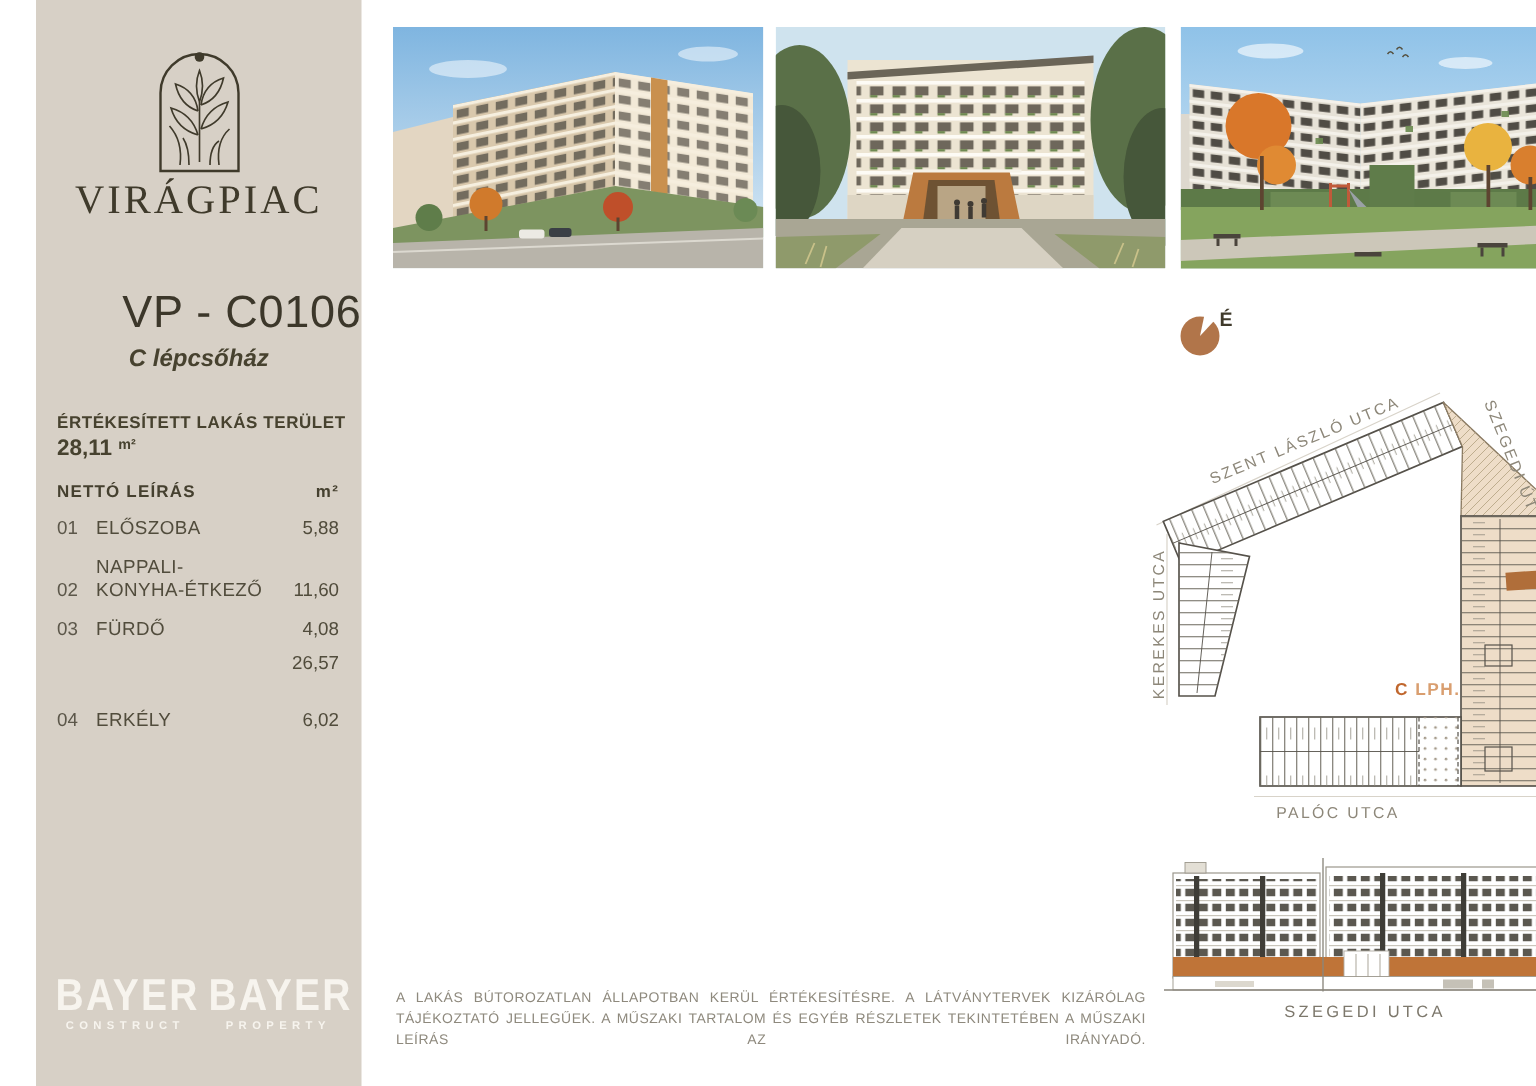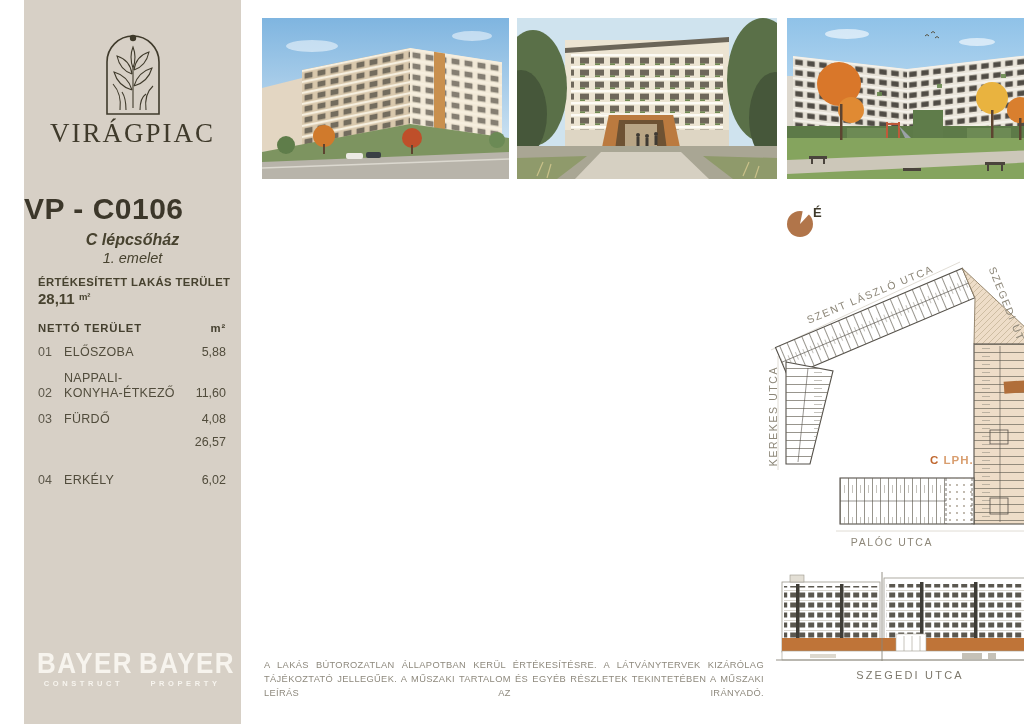--- a/index.html
+++ b/index.html
@@ -6,22 +6,22 @@
   body{width:1024px;height:724px;overflow:hidden;font-family:"Liberation Sans",sans-serif;}
   #page{position:relative;width:1024px;height:640px;background:#ffffff;margin-left:24px;}
 
   
   #sidebar{position:absolute;left:0;top:0;width:217px;height:724px;background:#d7d0c6;color:#3f3a2b;}
   .logo-wrap{position:absolute;left:0;top:24px;width:217px;text-align:center;}
   .brand-title{position:absolute;left:0;top:118px;width:217px;text-align:center;
     font-family:"Liberation Serif",serif;font-size:27px;letter-spacing:2px;color:#3f3a2b;}
   .brand-sub{position:absolute;left:0;top:151px;width:217px;text-align:center;
     font-family:"Liberation Serif",serif;font-size:15px;letter-spacing:3.5px;color:#3f3a2b;}
-  .unit-id{position:absolute;left:0;top:192px;width:217px;text-align:left;
-    font-size:30px;font-weight:700;letter-spacing:.5px;color:#3c372a;}
+  .unit-id{position:absolute;left:0;top:192px;width:217px;text-align:right;
+    font-size:30px;font-weight:400;letter-spacing:.5px;color:#3c372a;}
   .unit-stair{position:absolute;left:0;top:231px;width:217px;text-align:center;
     font-size:16px;font-weight:700;font-style:italic;color:#47422f;}
   .unit-floor{position:absolute;left:0;top:250px;width:217px;text-align:center;
     font-size:14.5px;font-style:italic;color:#47422f;}
   .sold-label{position:absolute;left:14px;top:276px;width:195px;
     font-size:11.3px;font-weight:700;letter-spacing:.4px;color:#47422f;}
   .sold-value{position:absolute;left:14px;top:290px;font-size:15px;font-weight:800;color:#47422f;text-align:right;}
   .sold-value .u{font-size:9.5px;vertical-align:4px;font-weight:700;}
 
   .atable{position:absolute;left:14px;top:322px;width:188px;font-size:12.5px;color:#514c3c;}
@@ -90,31 +90,30 @@
           <path d="M26,86 Q26,74 22,68"></path>
           <path d="M40,86 Q40,74 46,70"></path>
         </g>
       </svg>
     </div>
 
     <div class="brand-title">VIRÁGPIAC</div>
 
     <div class="unit-id">VP - C0106</div>
     <div class="unit-stair">C lépcsőház</div>
-    <div class="unit-floor">1. emelet</div>
 
     <div class="sold-label">ÉRTÉKESÍTETT LAKÁS TERÜLET</div>
     <div class="sold-value">
       <span>28,11</span>
       <span class="u">m²</span>
     </div>
 
     <div class="atable">
       <div class="thead">
-        <span>NETTÓ TERÜLET</span>
+        <span>NETTÓ LEÍRÁS</span>
         <span>m²</span>
       </div>
       <div class="trow">
         <span class="tnum">01</span>
         <span class="tlabel">ELŐSZOBA</span>
         <span class="tval">5,88</span>
       </div>
       <div class="trow">
         <span class="tnum">02</span>
         <span class="tlabel"><span>NAPPALI-</span><br><span>KONYHA-ÉTKEZŐ</span></span>

